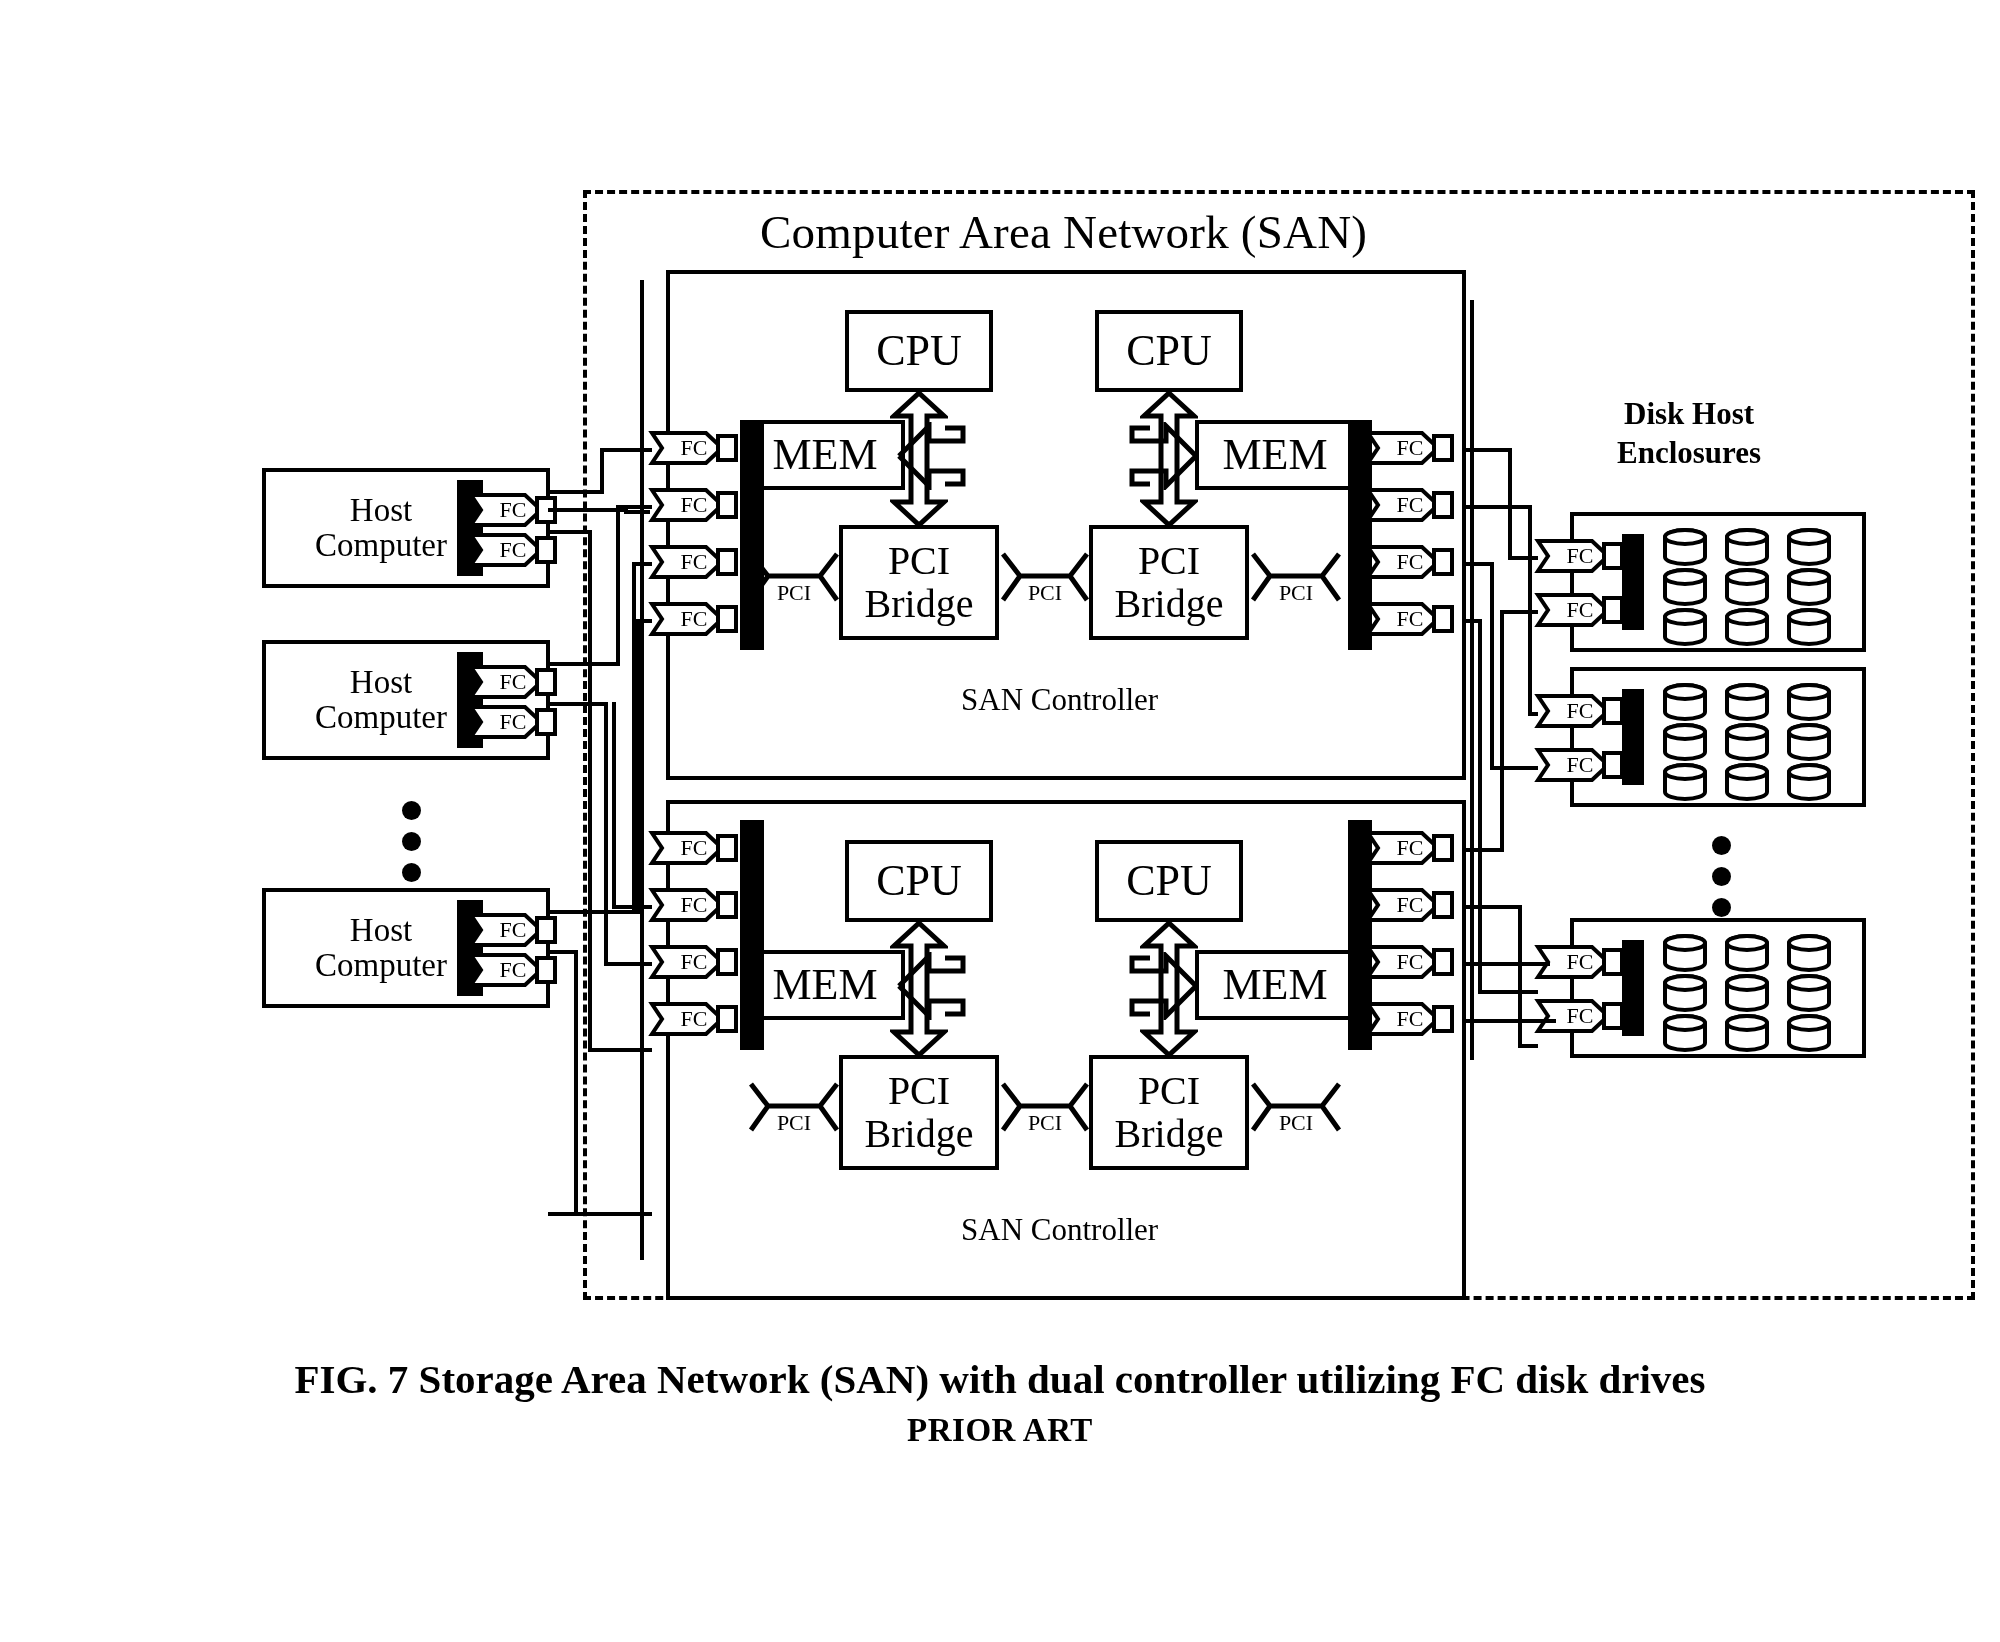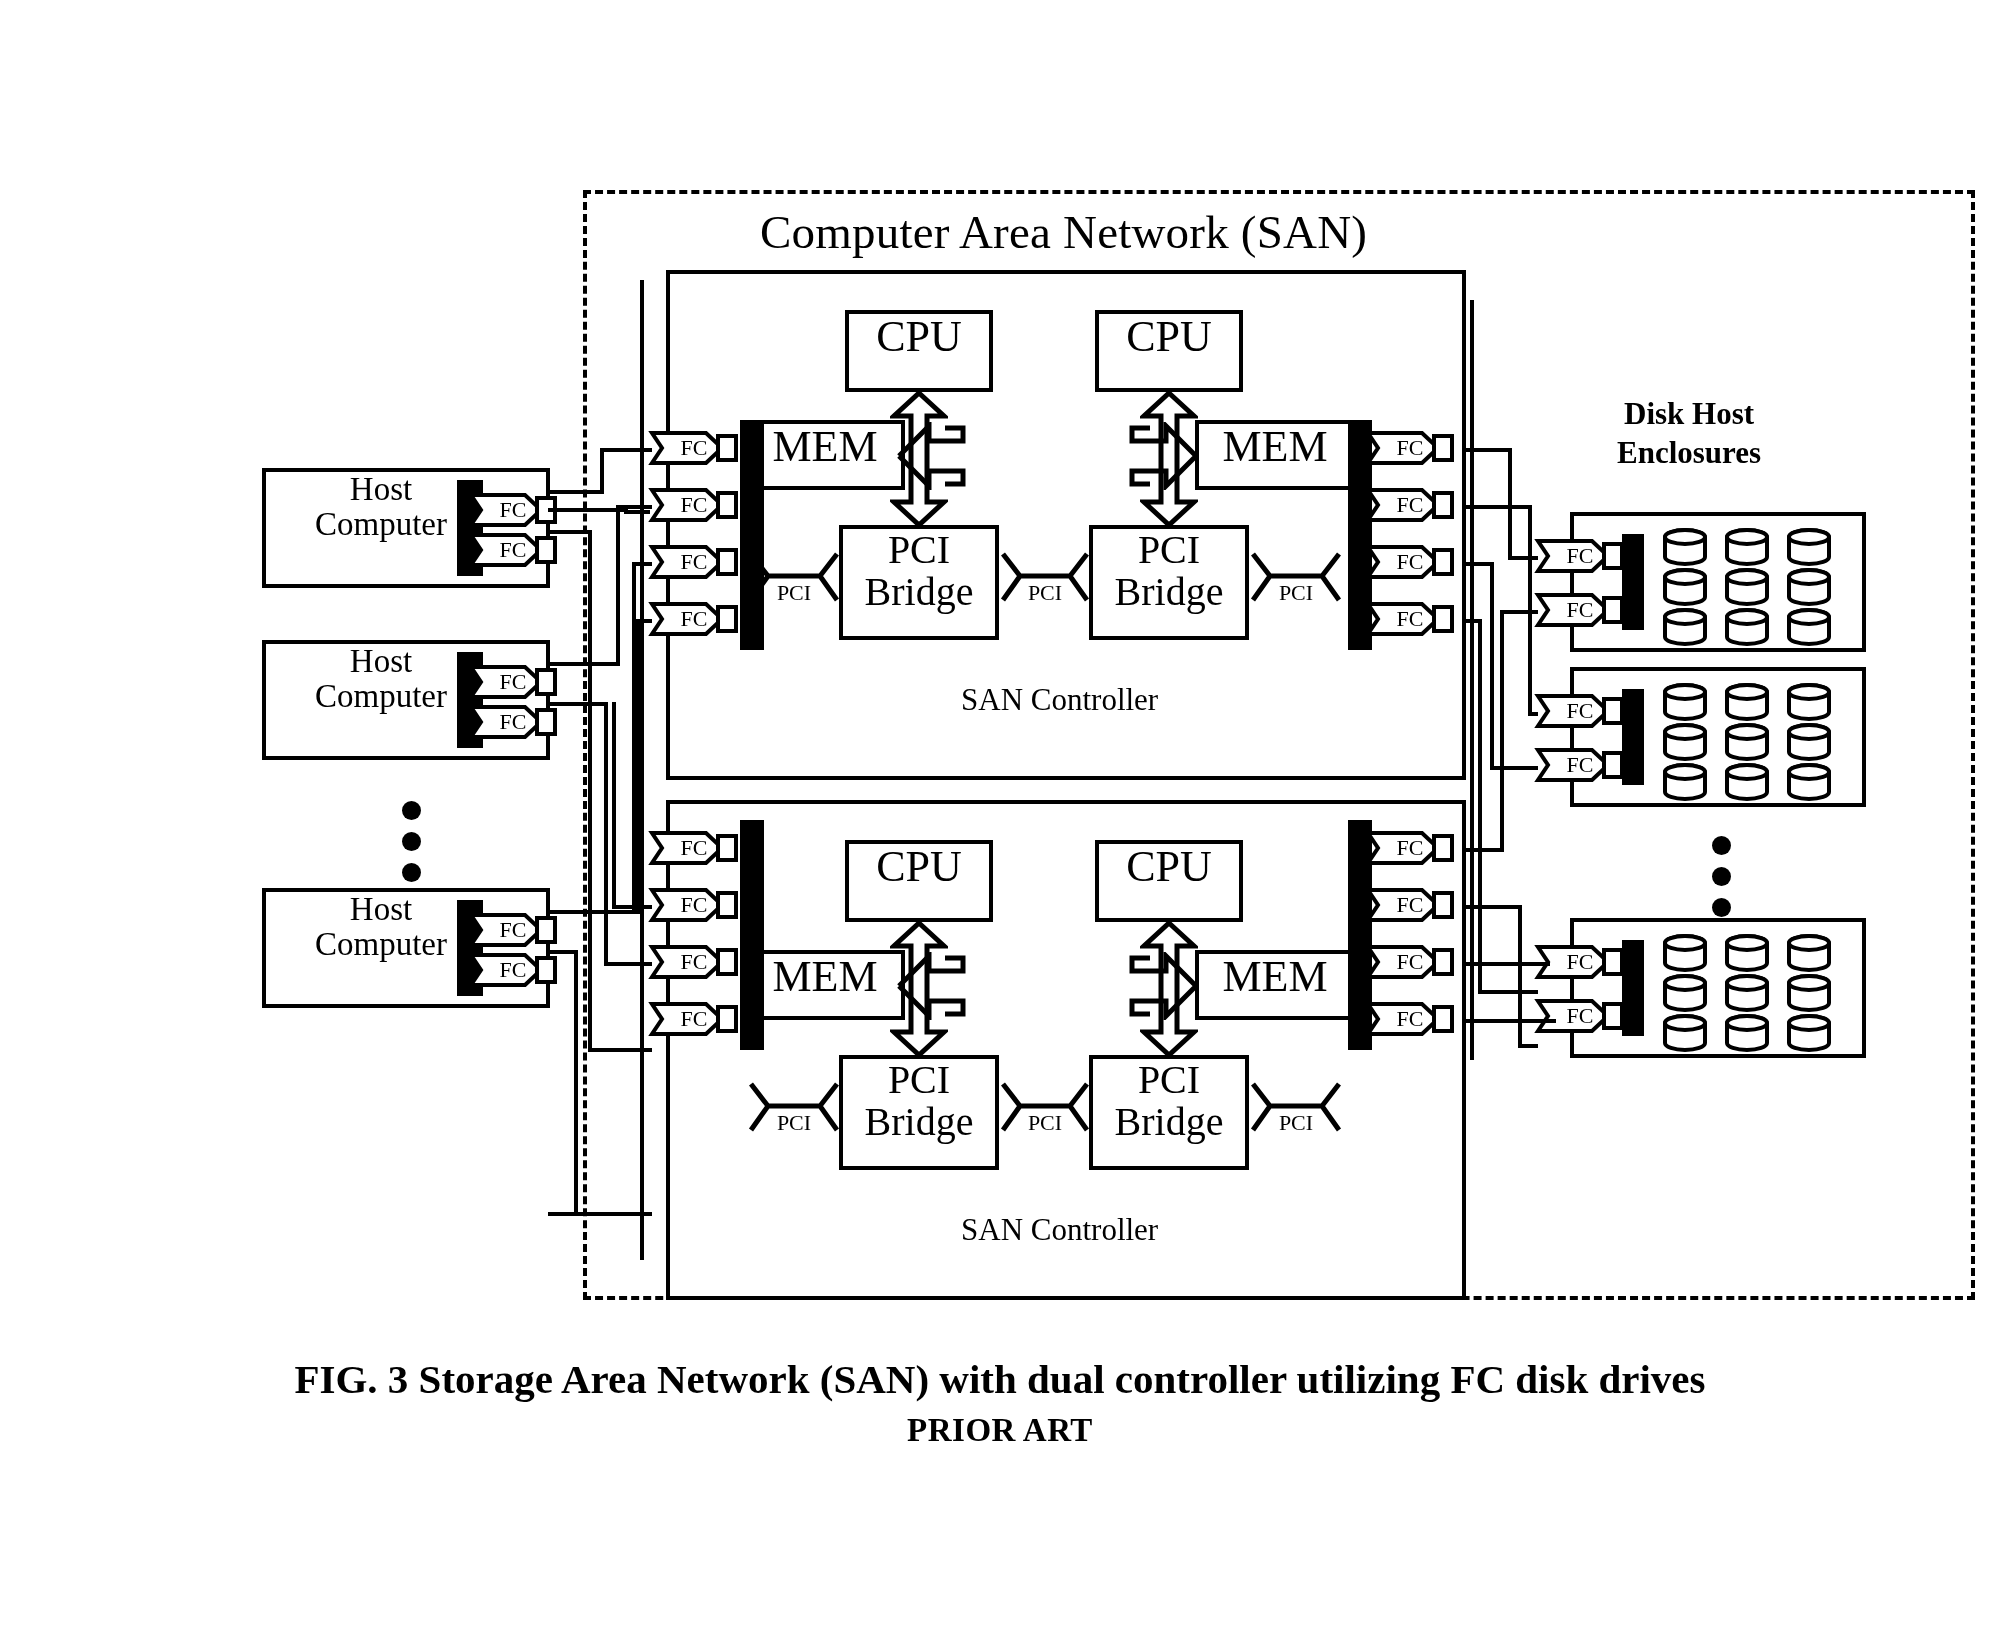--- a/index.html
+++ b/index.html
@@ -1,21 +1,21 @@
 <!DOCTYPE html>
 <html><head>
 <meta charset="utf-8">
 <style>
   html,body{margin:0;padding:0;background:#ffffff;}
   body{width:2000px;height:1642px;font-family:"Liberation Serif",serif;color:#000;}
   #stage{position:relative;width:2000px;height:1642px;overflow:hidden;background:#fff;}
   .abs{position:absolute;box-sizing:border-box;}
 
   
-  .box{border:4px solid #000;background:#fff;display:flex;align-items:flex-start;justify-content:center;text-align:center;line-height:1.06;}
+  .box{border:4px solid #000;background:#fff;display:flex;align-items:center;justify-content:center;text-align:center;line-height:1.06;}
   .san-dash{border:4px dashed #000;background:transparent;}
   .ctrl{border:4px solid #000;background:#fff;}
 
   .lbl{position:absolute;white-space:nowrap;}
 
   
   .t-san-title{font-size:47px;letter-spacing:.2px;}
   .t-cpu{font-size:44px;}
   .t-mem{font-size:44px;}
   .t-pci{font-size:40px;}
@@ -647,19 +647,19 @@
       <div class="wire wh" style="left:1462px;top:905px;width:60px;"></div>
       <div class="wire wv" style="left:1518px;top:905px;height:143px;"></div>
       <div class="wire wh" style="left:1518px;top:1044px;width:20px;"></div>
       <div class="wire wh" style="left:1462px;top:962px;width:88px;"></div>
       <div class="wire wh" style="left:1462px;top:1019px;width:94px;"></div>
       <div class="wire wv" style="left:1470px;top:300px;height:760px;"></div>
       <div class="wire wv" style="left:640px;top:280px;height:980px;"></div>
     </div>
 
   <div class="caption" style="top:1355px;">
-    <div class="cap1">FIG. 3 Storage Area Network (SAN) with dual controller utilizing FC disk drives</div>
+    <div class="cap1">FIG. 7 Storage Area Network (SAN) with dual controller utilizing FC disk drives</div>
   </div>
   <div class="caption" style="top:1412px;">
     <div class="cap2">PRIOR ART</div>
   </div>
 
 </div>
 
 </body></html>

